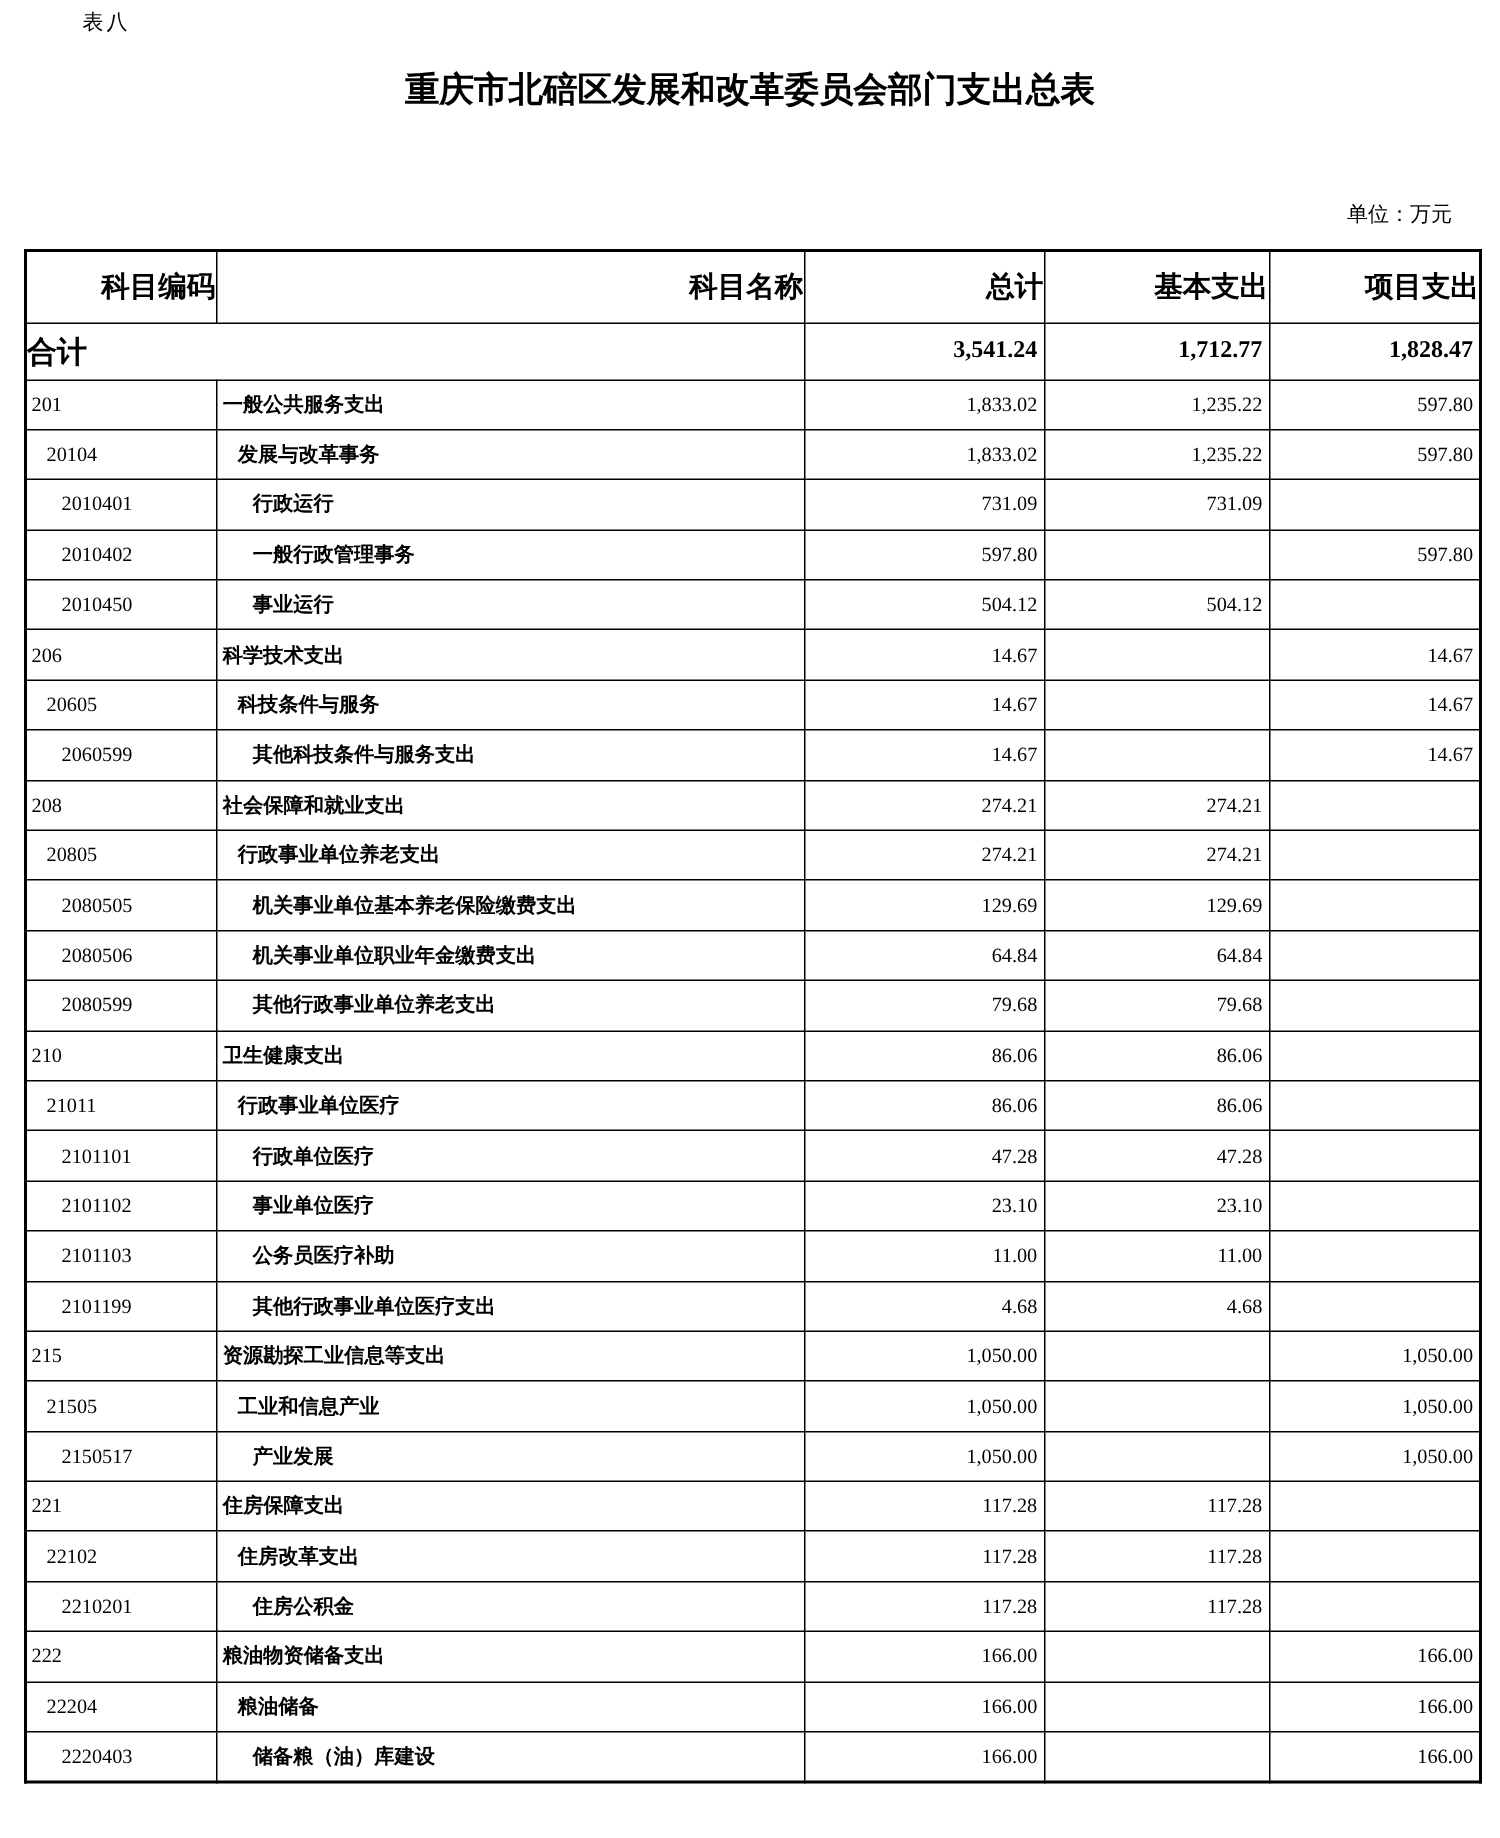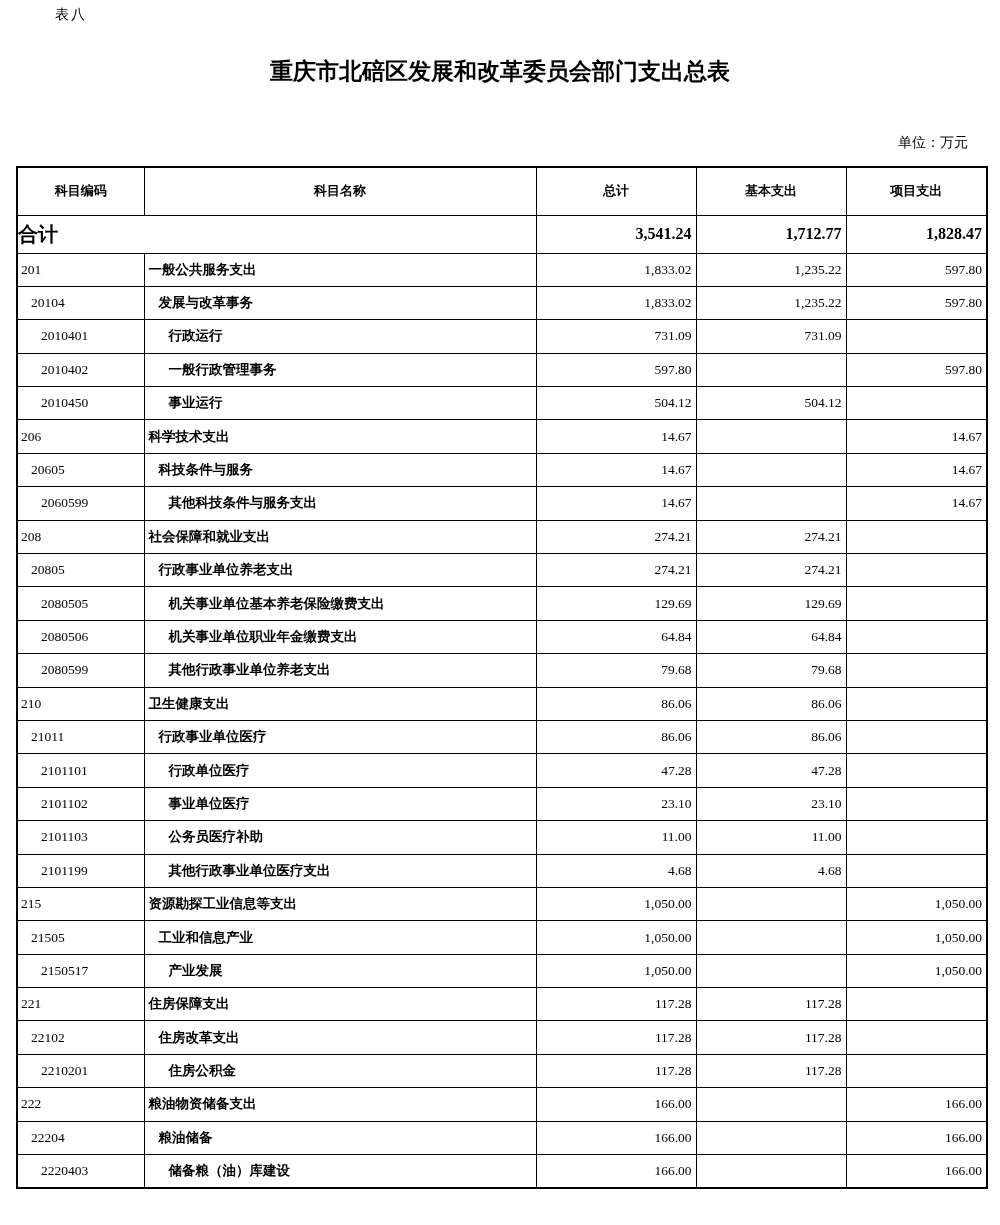--- a/index.html
+++ b/index.html
@@ -8,21 +8,21 @@
     width: 1000px; height: 1225px;
     position: relative;
     font-family: "Liberation Serif", "DejaVu Serif", serif;
     color: #000;
   }
   .sheet-tag {
     position: absolute; left: 22px; top: 6px;
     font-size: 14px; letter-spacing: 2px; margin-left: 33px;
   }
   .page-title {
-    position: absolute; left: 0; top: 56px; width: 100%;
+    position: absolute; left: 0; top: 44px; width: 100%;
     text-align: center;
     font-size: 23px; font-weight: bold;
   }
   .unit-label {
     position: absolute; right: 32px; top: 134px;
     font-size: 14px;
   }
   table.main {
     position: absolute; left: 16px; top: 166px;
     width: 970px;
@@ -36,23 +36,23 @@
   col.c4 { width: 150px; }
   col.c5 { width: 141px; }
   th, td {
     border: 1px solid #000;
     vertical-align: middle;
     overflow: hidden;
     white-space: nowrap;
   }
   thead th {
     height: 48px;
-    font-size: 13px;
+    font-size: 19px;
     font-weight: bold;
-    text-align: center;
+    text-align: right;
   }
   tr.total-row td { height: 38px; font-weight: bold; }
   tr.total-row td.label { font-size: 20px; }
   tr.total-row td.num { font-size: 16px; }
   tr.data-row td { height: 33.4px; font-size: 13.5px; }
   td.num { text-align: right; padding-right: 4px; font-size: 13px; }
   td.code { padding-left: 3px; }
   td.name { padding-left: 4px; font-weight: bold; }
   tr.lv2 td.code { padding-left: 13px; }
   tr.lv2 td.name { padding-left: 14px; }

